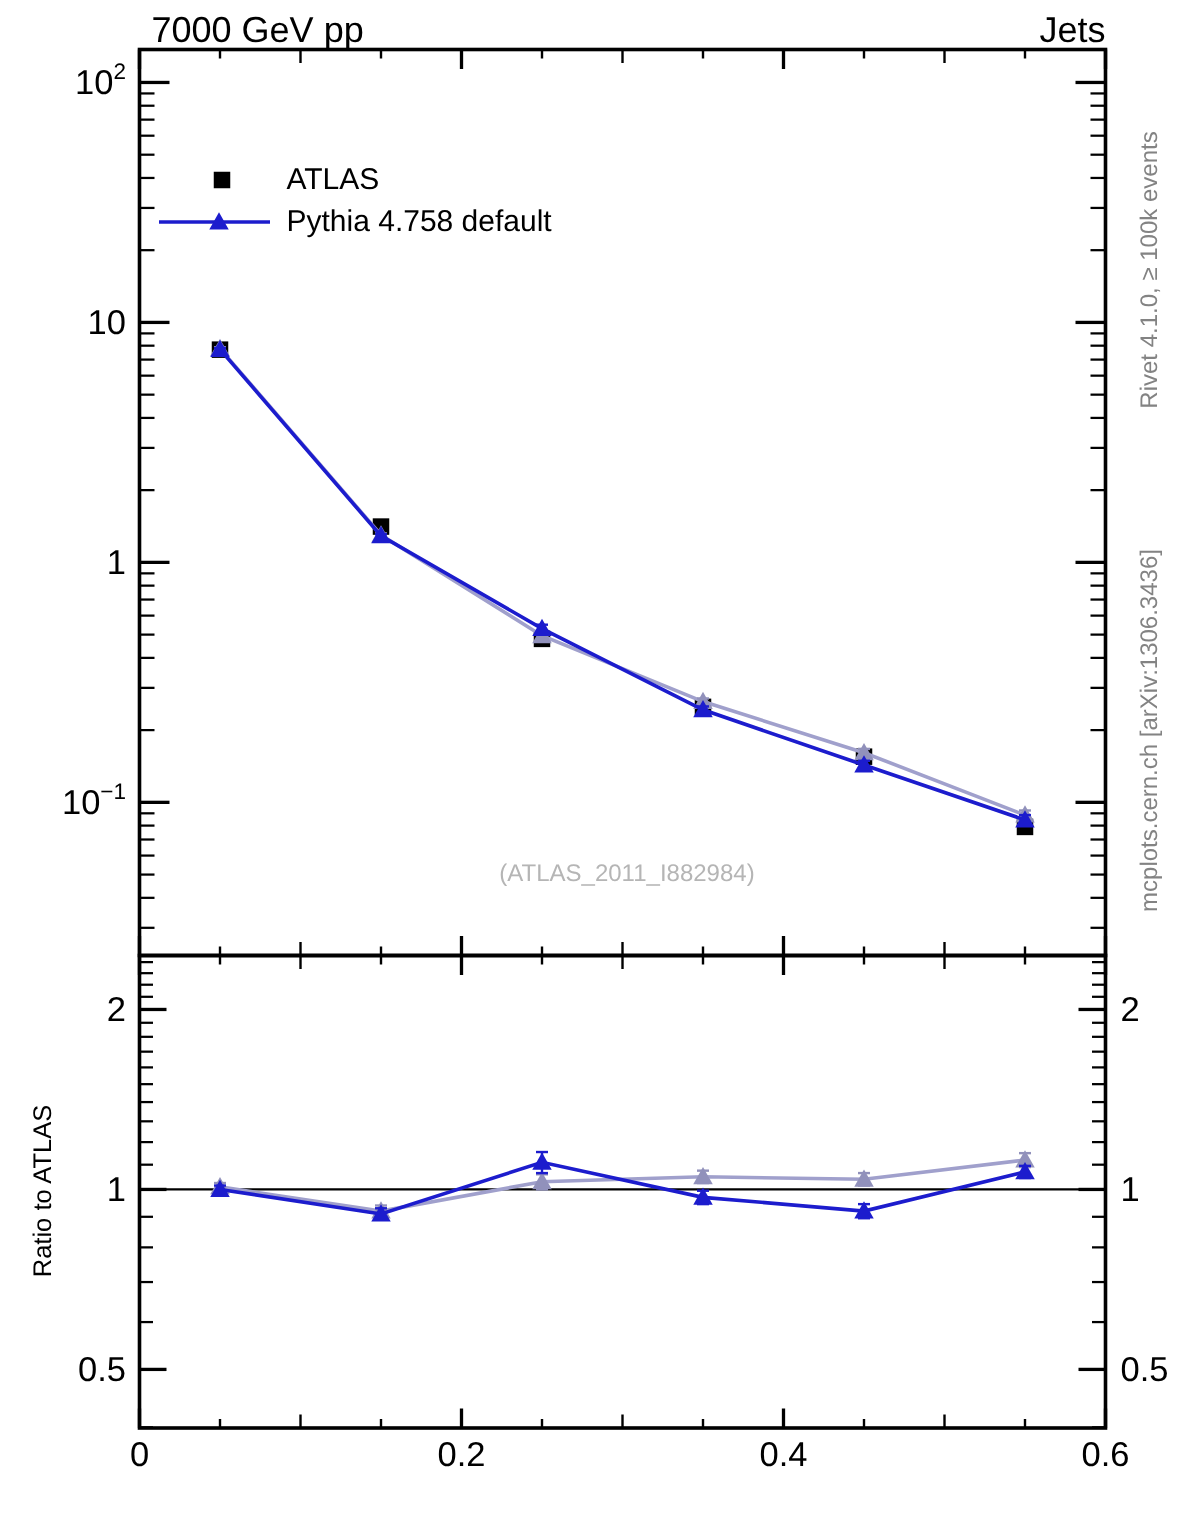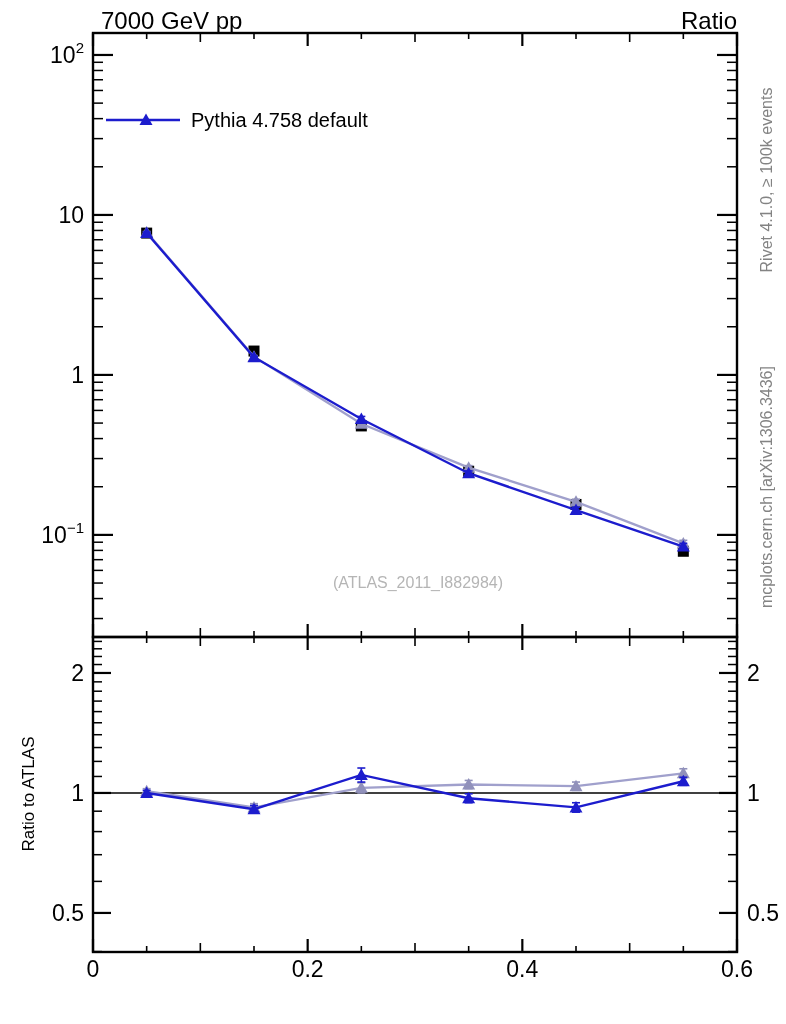--- a/index.html
+++ b/index.html
@@ -346,23 +346,29 @@
         <path d="M 468.6666666666667 791.7301605817701 L 475.1666666666667 803.2301605817701 L 462.1666666666667 803.2301605817701 Z" fill="#1c1ccd"></path>
         <path d="M 576 800.8909752939422 L 582.5 812.3909752939422 L 569.5 812.3909752939422 Z" fill="#1c1ccd"></path>
         <path d="M 683.3333333333334 774.7460579392043 L 689.8333333333334 786.2460579392043 L 676.8333333333334 786.2460579392043 Z" fill="#1c1ccd"></path>
       </g>
     </g>
     <rect x="93" y="33" width="644" height="604" fill="none" stroke="#000000" stroke-width="2.4"></rect>
     <rect x="93" y="637" width="644" height="315" fill="none" stroke="#000000" stroke-width="2.4"></rect>
   </svg>
 
 <div class="hdr" id="hdr-left">7000 GeV pp</div>
-<div class="hdr" id="hdr-right">Ratio</div>
+<div class="hdr" id="hdr-right">Jets</div>
 
 <div class="legend">
+  <div class="legend-row">
+    <svg class="legend-glyph" viewBox="0 0 78 24">
+        <rect x="38.5" y="6.5" width="11" height="11" fill="#000000"></rect>
+      </svg>
+    <span class="legend-label">ATLAS</span>
+  </div>
   <div class="legend-row">
     <svg class="legend-glyph" viewBox="0 0 78 24">
         <line x1="2" y1="12" x2="76" y2="12" stroke="#1c1ccd" stroke-width="2.4"></line>
         <path d="M 42 5.5 L 48.5 17 L 35.5 17 Z" fill="#1c1ccd"></path>
       </svg>
     <span class="legend-label">Pythia 4.758 default</span>
   </div>
 </div>
 
 <div class="watermark" style="color: rgb(181, 181, 181); text-align: center;">(ATLAS_2011_I882984)</div>

